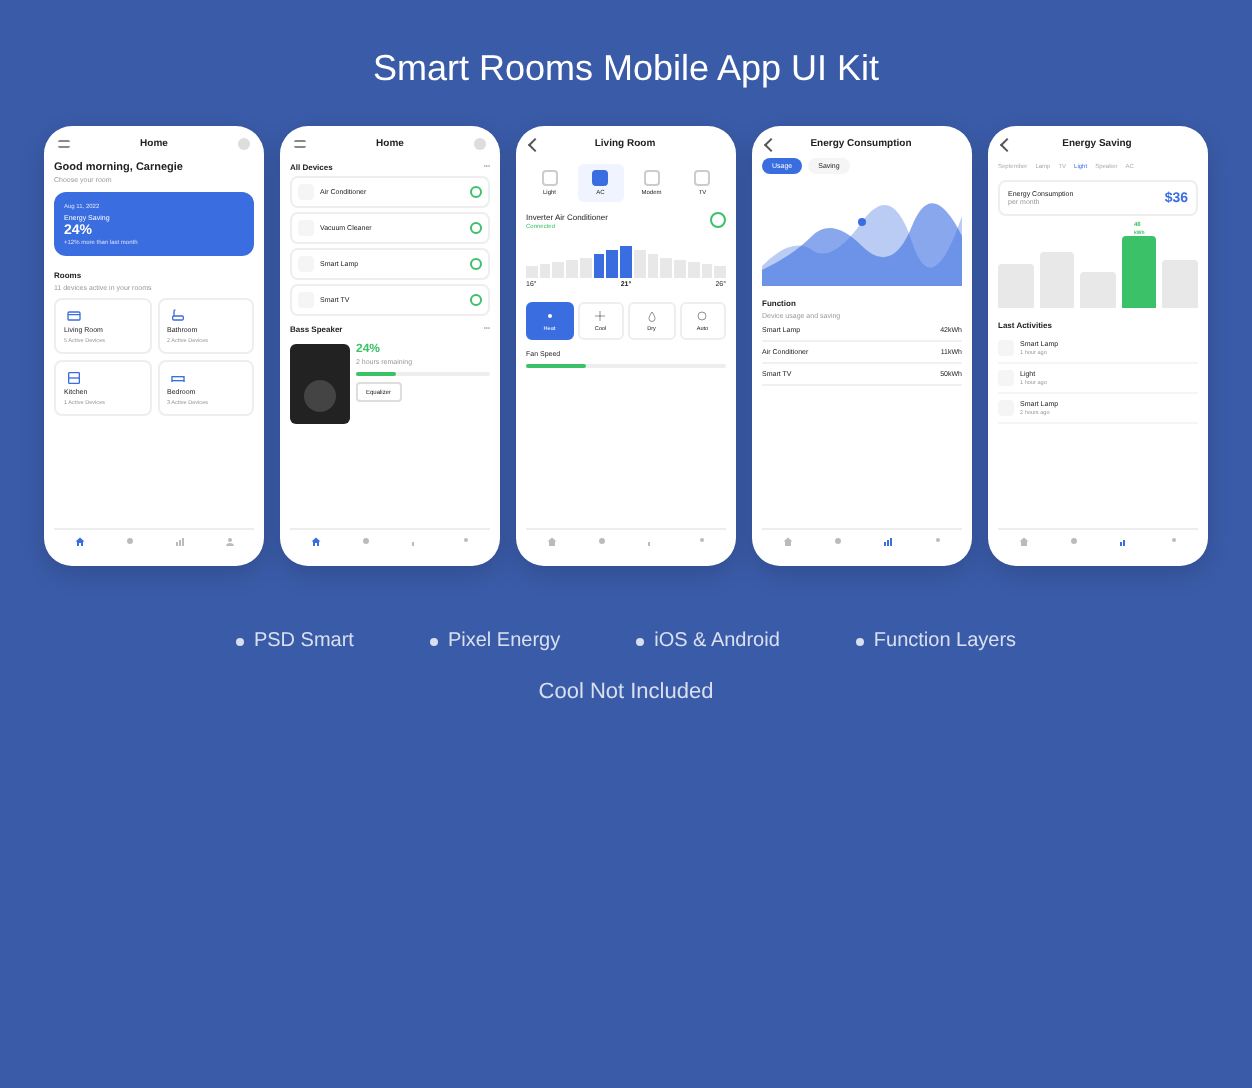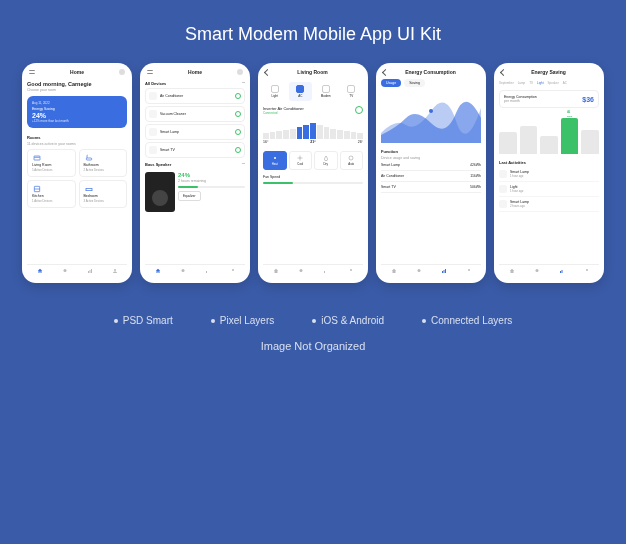--- a/index.html
+++ b/index.html
@@ -86,21 +86,21 @@
 .act-sub{font-size:2.8px;color:#999}
 .features{display:flex;gap:38px;margin:32px 0 14px;color:#d8e0f0;font-size:10px}
 .feature{display:flex;align-items:center;gap:5px}
 .dot{width:4px;height:4px;border-radius:50%;background:#d8e0f0}
 .not-included{color:#d8e0f0;font-size:11px}
 .power-btn{width:8px;height:8px;border-radius:50%;border:1px solid #3bc268;margin-left:auto}
 </style>
 </head>
 <body>
 
-<div class="title">Smart Modem Mobile App UI Kit</div>
+<div class="title">Smart Rooms Mobile App UI Kit</div>
 
 <div class="screens">
 
 <div class="phone">
   <div class="phone-header">
     <div class="menu-icon"></div>
     <div class="t">Home</div>
     <div class="avatar"></div>
   </div>
   <div class="greeting">Good morning, Carnegie</div>
@@ -452,25 +452,25 @@
 
 </div>
 
 <div class="features">
   <div class="feature">
       <div class="dot"></div>
       <span>PSD Smart</span>
     </div>
   <div class="feature">
       <div class="dot"></div>
-      <span>Pixel Layers</span>
+      <span>Pixel Energy</span>
     </div>
   <div class="feature">
       <div class="dot"></div>
       <span>iOS &amp; Android</span>
     </div>
   <div class="feature">
       <div class="dot"></div>
-      <span>Connected Layers</span>
-    </div>
-</div>
-
-<div class="not-included">Image Not Organized</div>
+      <span>Function Layers</span>
+    </div>
+</div>
+
+<div class="not-included">Cool Not Included</div>
 
 </body></html>

